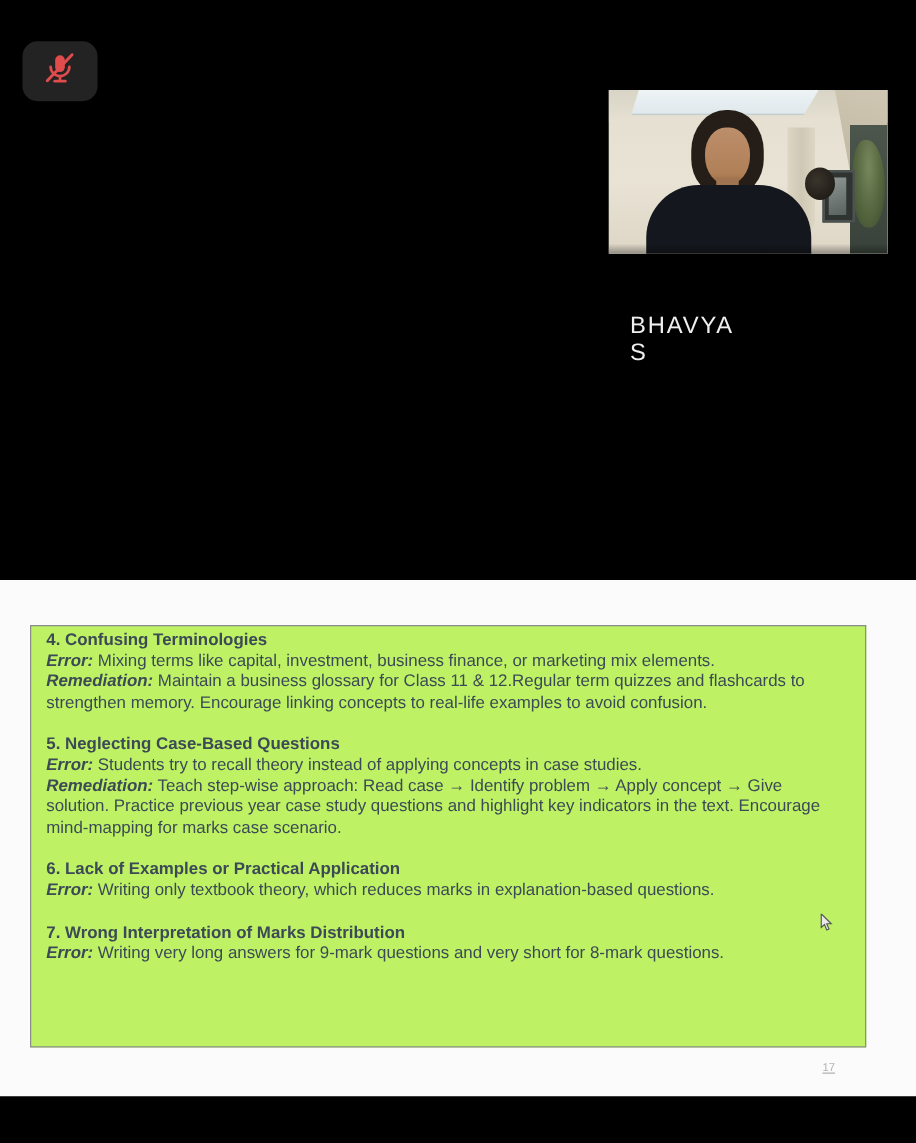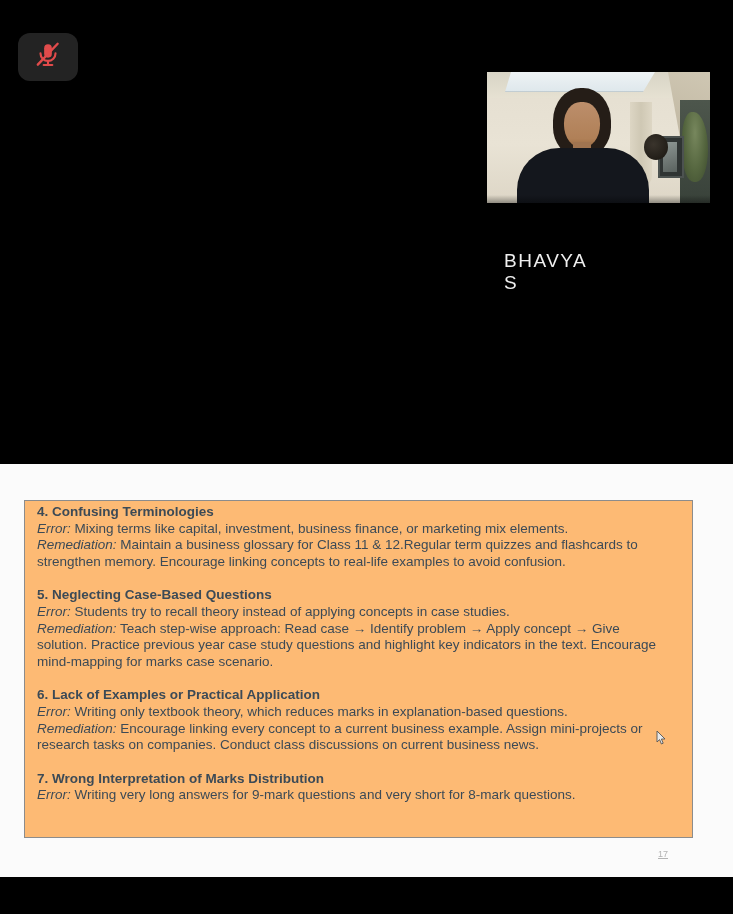--- a/index.html
+++ b/index.html
@@ -63,27 +63,27 @@
     color: #efefef; font-size: 19px; letter-spacing: 1.5px; font-weight: 400;
   }
 
   
   .slide {
     position: absolute; left: 0; top: 464px; width: 733px; height: 413px;
     background: #fbfbfb;
   }
   .content-box {
     position: absolute; left: 24px; top: 36px; width: 669px; height: 338px;
-    border: 1px solid #8c8c8c; background: #fdba74;
+    border: 1px solid #8c8c8c; background: #bef264;
     padding: 3px 26px 0 12px;
     color: #3c4a56; font-size: 13.5px; line-height: 16.6px;
   }
   .section { margin-bottom: 17px; }
   .section h3 { font-size: 13.5px; line-height: 16.6px; font-weight: 700; color: #3c4a56; }
-  .lbl { font-weight: 400; font-style: italic; }
+  .lbl { font-weight: 700; font-style: italic; }
   .page-num {
     position: absolute; left: 658px; top: 385px; font-size: 9px; color: #b3b3b3; text-decoration: underline;
   }
 
   
   .cursor { position: absolute; left: 656px; top: 731px; width: 11px; height: 14px; }
 </style>
 </head>
 <body>
 
@@ -131,21 +131,20 @@
 
       <div class="section">
         <h3>5. Neglecting Case-Based Questions</h3>
         <p><span class="lbl">Error:</span> <span>Students try to recall theory instead of applying concepts in case studies.</span></p>
         <p><span class="lbl">Remediation:</span> <span>Teach step-wise approach: Read case → Identify problem → Apply concept → Give solution. Practice previous year case study questions and highlight key indicators in the text. Encourage mind-mapping for marks case scenario.</span></p>
       </div>
 
       <div class="section">
         <h3>6. Lack of Examples or Practical Application</h3>
         <p><span class="lbl">Error:</span> <span>Writing only textbook theory, which reduces marks in explanation-based questions.</span></p>
-        <p><span class="lbl">Remediation:</span> <span>Encourage linking every concept to a current business example. Assign mini-projects or research tasks on companies. Conduct class discussions on current business news.</span></p>
       </div>
 
       <div class="section">
         <h3>7. Wrong Interpretation of Marks Distribution</h3>
         <p><span class="lbl">Error:</span> <span>Writing very long answers for 9-mark questions and very short for 8-mark questions.</span></p>
       </div>
 
     </div>
     <div class="page-num">17</div>
   </div>

